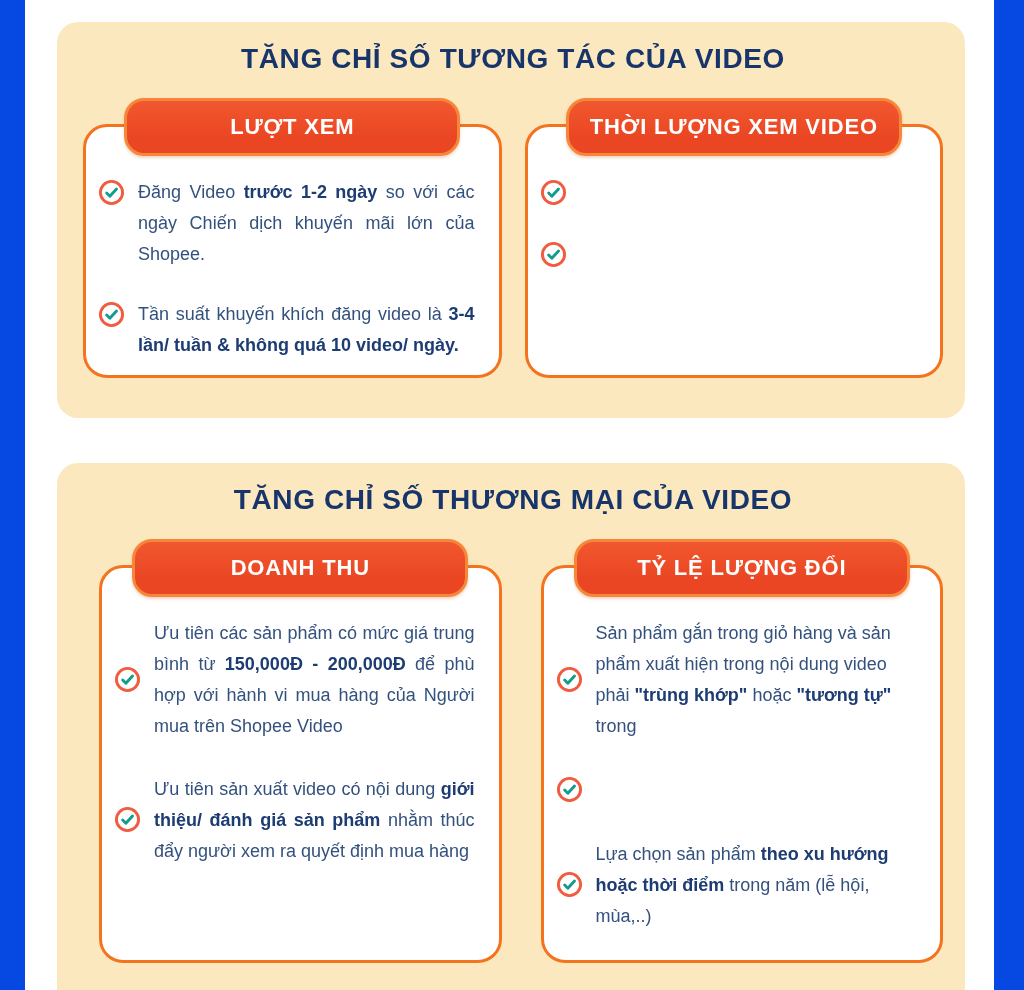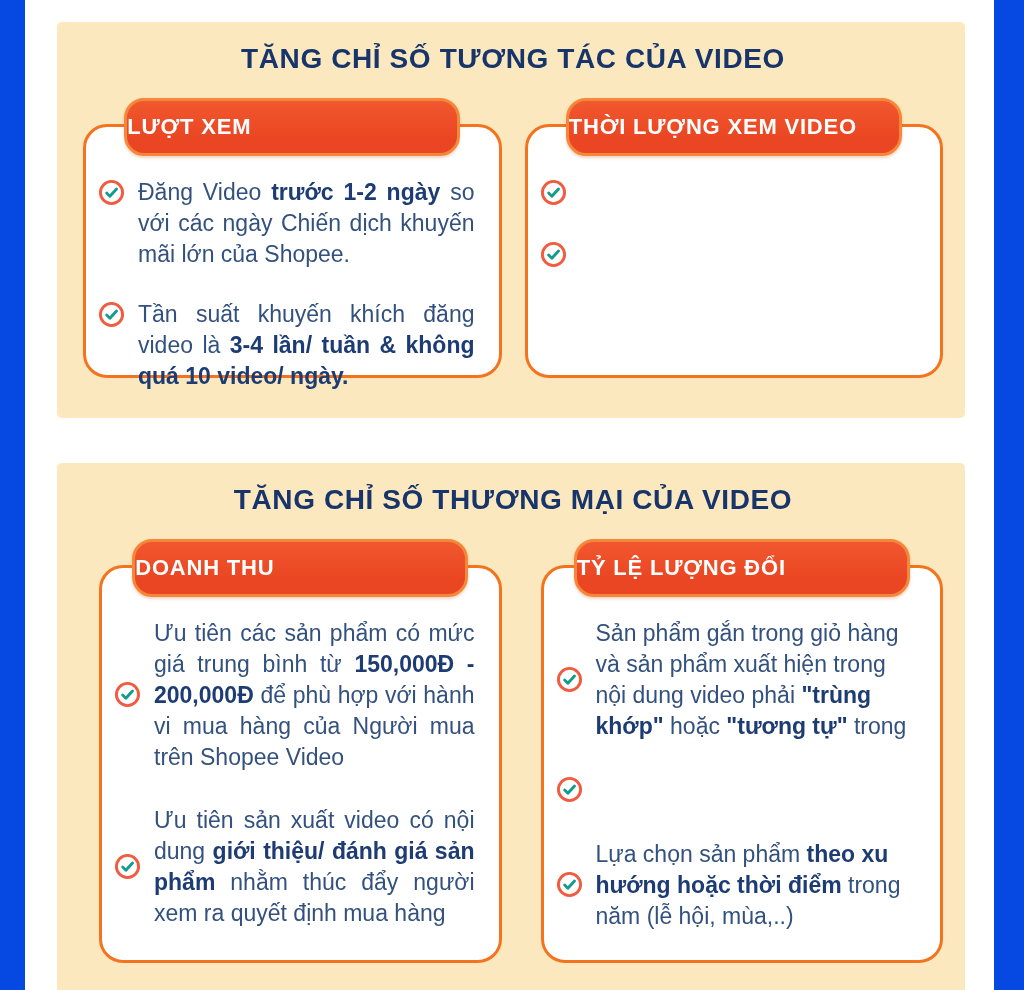--- a/index.html
+++ b/index.html
@@ -28,21 +28,21 @@
     position:absolute;
     left:25px; top:0;
     width:969px; height:990px;
     background:var(--surface);
   }
   .panel{
     position:absolute;
     left:32px;
     width:908px;
     background:var(--panel-bg);
-    border-radius:5px;
+    border-radius:21px;
     padding:20px 22px 0 26px;
   }
   .panel-1{ top:22px;  height:396px; }
   .panel-2{ top:463px; height:590px; }
   .panel-title{
     text-align:center;
     font-size:28px;
     font-weight:700;
     letter-spacing:0.6px;
     color:var(--title-color);
@@ -68,42 +68,42 @@
     top:-29px;
     left:50%;
     transform:translateX(-50%);
     width:336px;
     height:58px;
     background:linear-gradient(180deg,var(--pill-bg-light) 0%,var(--pill-bg) 70%);
     border:3px solid var(--pill-border);
     border-radius:20px;
     display:flex;
     align-items:center;
-    justify-content:flex-start;
+    justify-content:center;
     box-shadow:0 2px 3px rgba(200,90,20,0.25);
     z-index:2;
     white-space:nowrap;
   }
   .pill span{
     color:#fff;
     font-size:22px;
     font-weight:700;
     letter-spacing:0.8px;
   }
   ul.bullets{ list-style:none; }
   li.bullet{
     display:flex;
     gap:13px;
     margin-bottom:29px;
   }
   .panel-2 li.bullet{ margin-bottom:32px;align-items:center; }
   li.bullet:last-child{ margin-bottom:0; }
   .check{ flex:0 0 27px; margin-top:2px; }
   .bullet p{
-    font-size:23px;
+    font-size:18px;
     line-height:31px;
     color:var(--text-color);
   }
   .card.align-justify .bullet p{ text-align:justify; }
   .bullet b{
     font-weight:700;
     color:var(--bold-color);
   }
 </style>
 </head>

